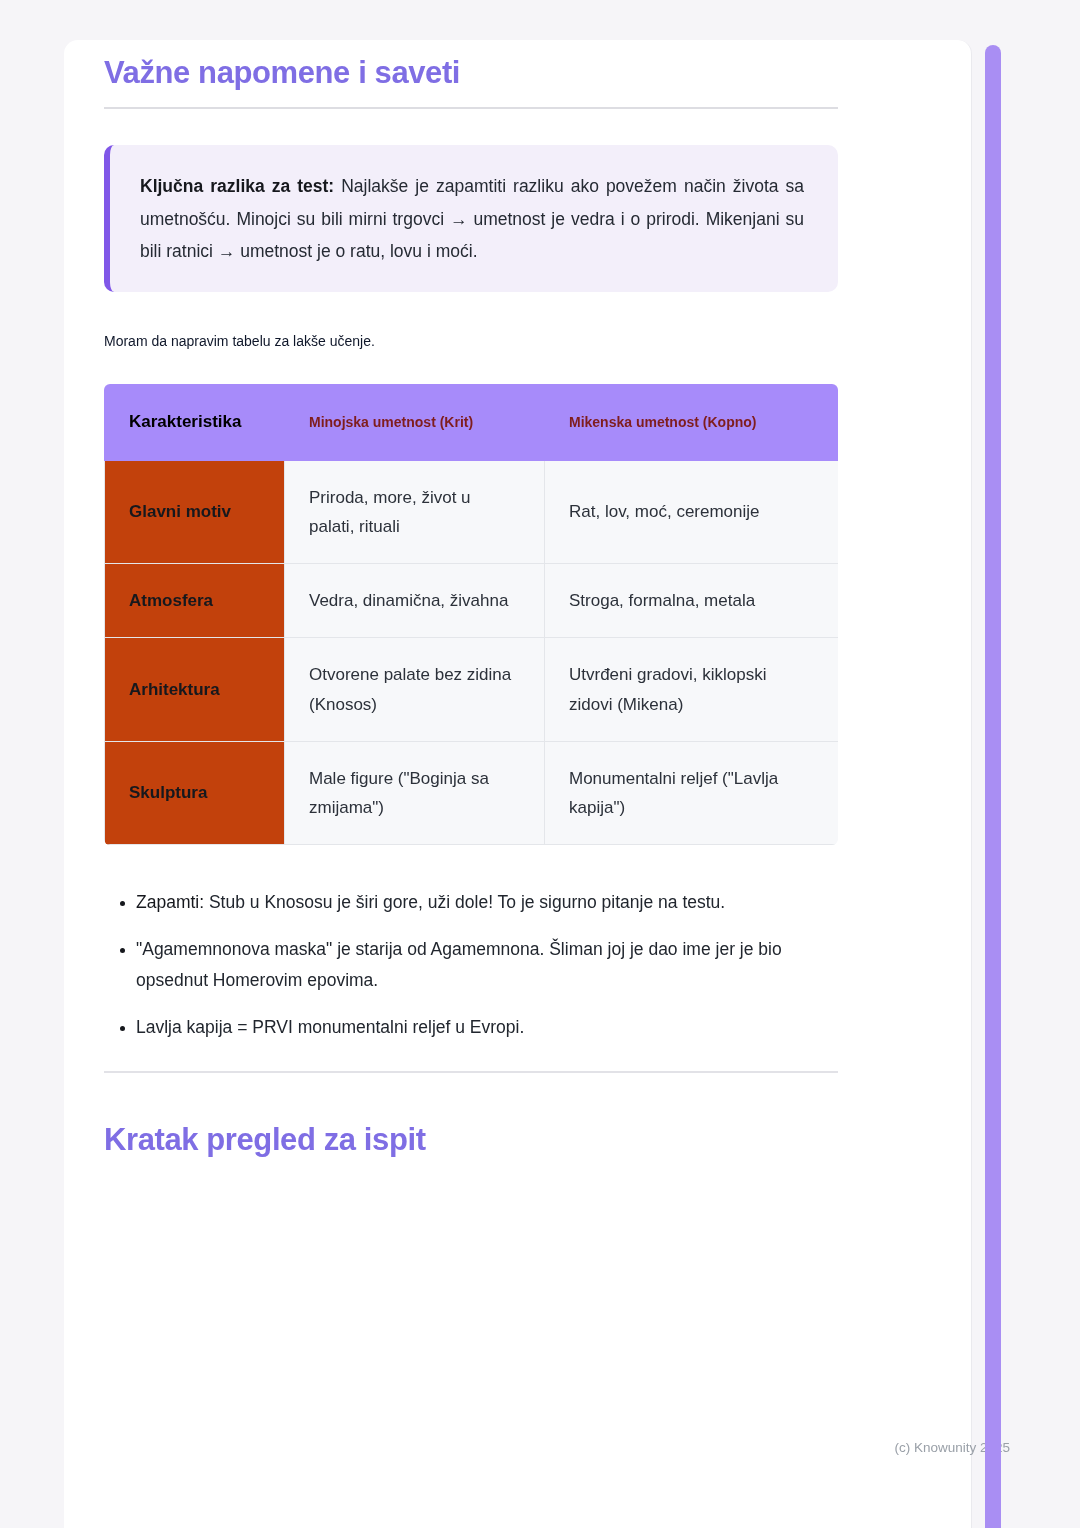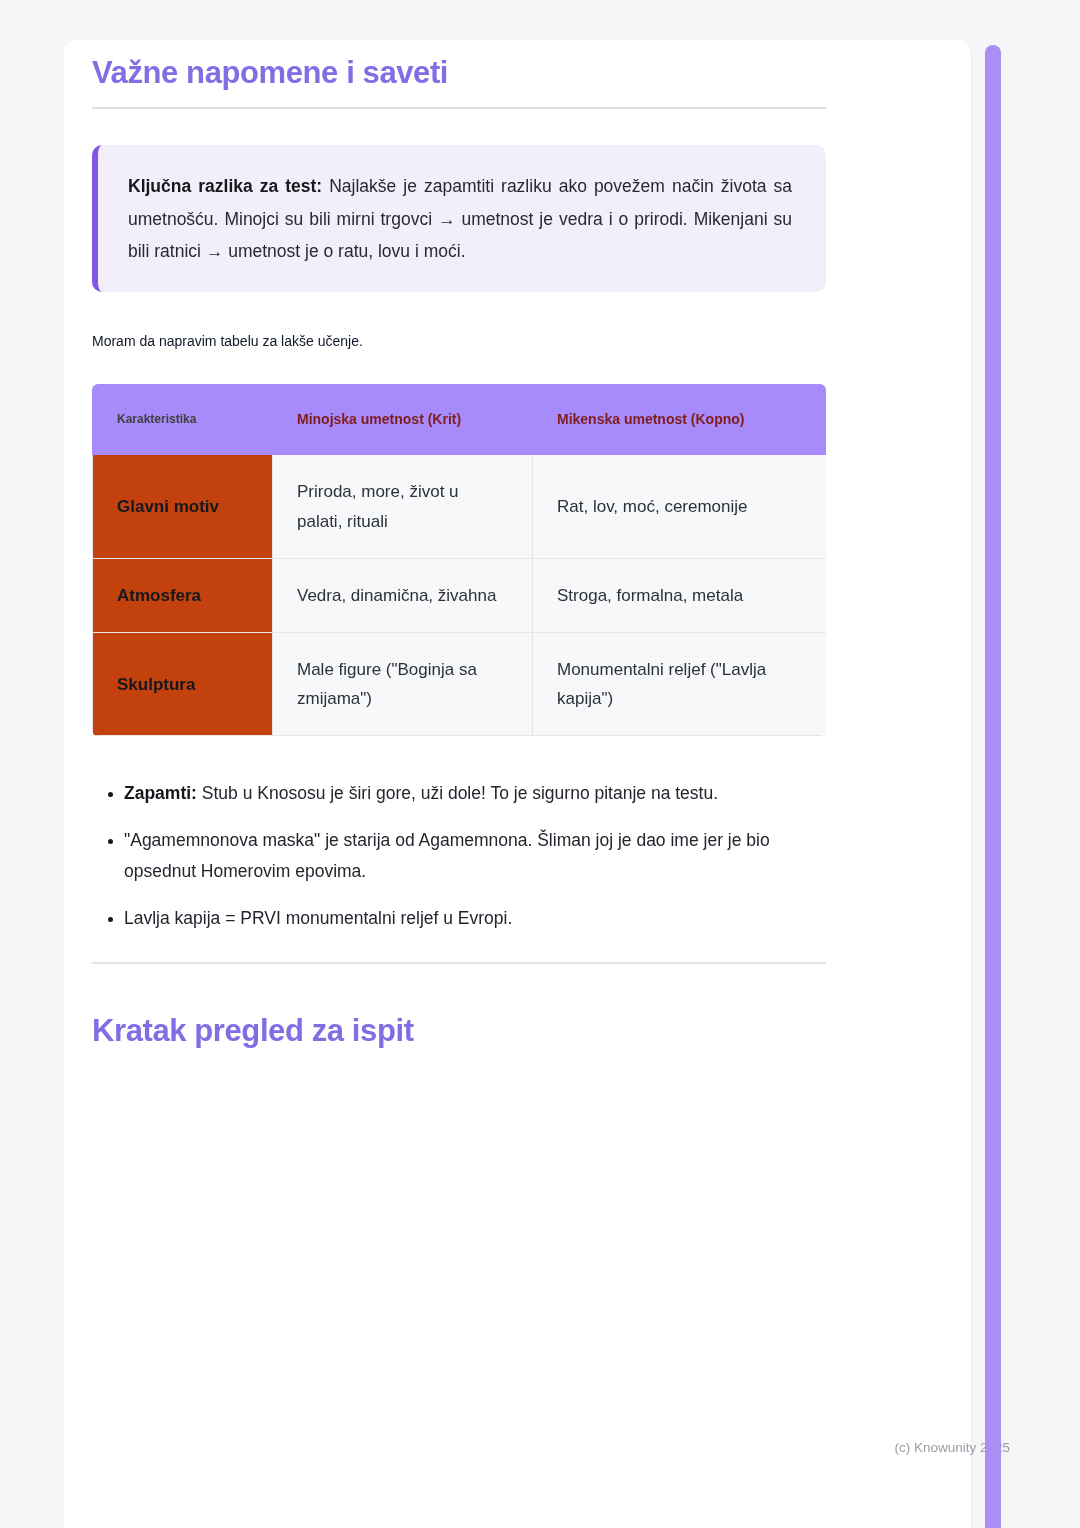--- a/index.html
+++ b/index.html
@@ -15,21 +15,21 @@
   .card {
     position: absolute;
     left: 64px; top: 40px;
     width: 908px; height: 1488px;
     background: #ffffff;
     border-right: 1px solid #eaeaee;
     border-radius: 14px 14px 0 0;
   }
   .content {
     position: absolute;
-    left: 28px; top: 0;
+    left: 40px; top: 0;
     width: 734px;
   }
   h1.section-title {
     margin: 14px 0 0 0;
     font-size: 31px;
     font-weight: 700;
     letter-spacing: -0.4px;
     color: #7f6ee4;
     line-height: 1.2;
   }
@@ -80,22 +80,22 @@
   }
   table.cmp thead th {
     background: #a78bfa;
     border: 1px solid #a78bfa;
     font-size: 14px;
     font-weight: 700;
     line-height: 1.8;
     color: #7f1d1d;
   }
   table.cmp thead th.h-first {
-    color: #404040;
-    font-size: 12px;
+    color: #000000;
+    font-size: 17px;
   }
   table.cmp tbody th {
     background: #c2410c;
     border: 1px solid #e4e6ea;
     font-size: 17px;
     font-weight: 700;
     color: #16181d;
     line-height: 1.72;
   }
   table.cmp tbody td {
@@ -110,21 +110,21 @@
     margin: 42px 0 0 0;
     padding-left: 32px;
   }
   ul.notes li {
     font-size: 17.5px;
     line-height: 1.8;
     color: #21262e;
     margin-bottom: 15px;
   }
   ul.notes li::marker { color: #16181d; font-size: 15px; }
-  ul.notes strong { font-weight: 700; color: #16181d; }
+  ul.notes strong { font-weight: 400; color: #16181d; }
   .rule2 {
     margin-top: 28px;
     border-top: 2px solid #e2e2e7;
   }
   h1.second { margin-top: 48px; }
   .footer-credit {
     position: absolute;
     top: 1440px;
     right: 70px;
     font-size: 13.5px;
@@ -174,20 +174,25 @@
             <th>Glavni motiv</th>
             <td>Priroda, more, život u palati, rituali</td>
             <td>Rat, lov, moć, ceremonije</td>
           </tr>
           <tr>
             <th>Atmosfera</th>
             <td>Vedra, dinamična, živahna</td>
             <td>Stroga, formalna, metala</td>
           </tr>
           <tr>
+            <th>Arhitektura</th>
+            <td>Otvorene palate bez zidina (Knosos)</td>
+            <td>Utvrđeni gradovi, kiklopski zidovi (Mikena)</td>
+          </tr>
+          <tr>
             <th>Skulptura</th>
             <td>Male figure ("Boginja sa zmijama")</td>
             <td>Monumentalni reljef ("Lavlja kapija")</td>
           </tr>
         </tbody>
       </table>
     </div>
 
     <ul class="notes">
       <li><strong>Zapamti:</strong><span> Stub u Knososu je širi gore, uži dole! To je sigurno pitanje na testu.</span></li>

